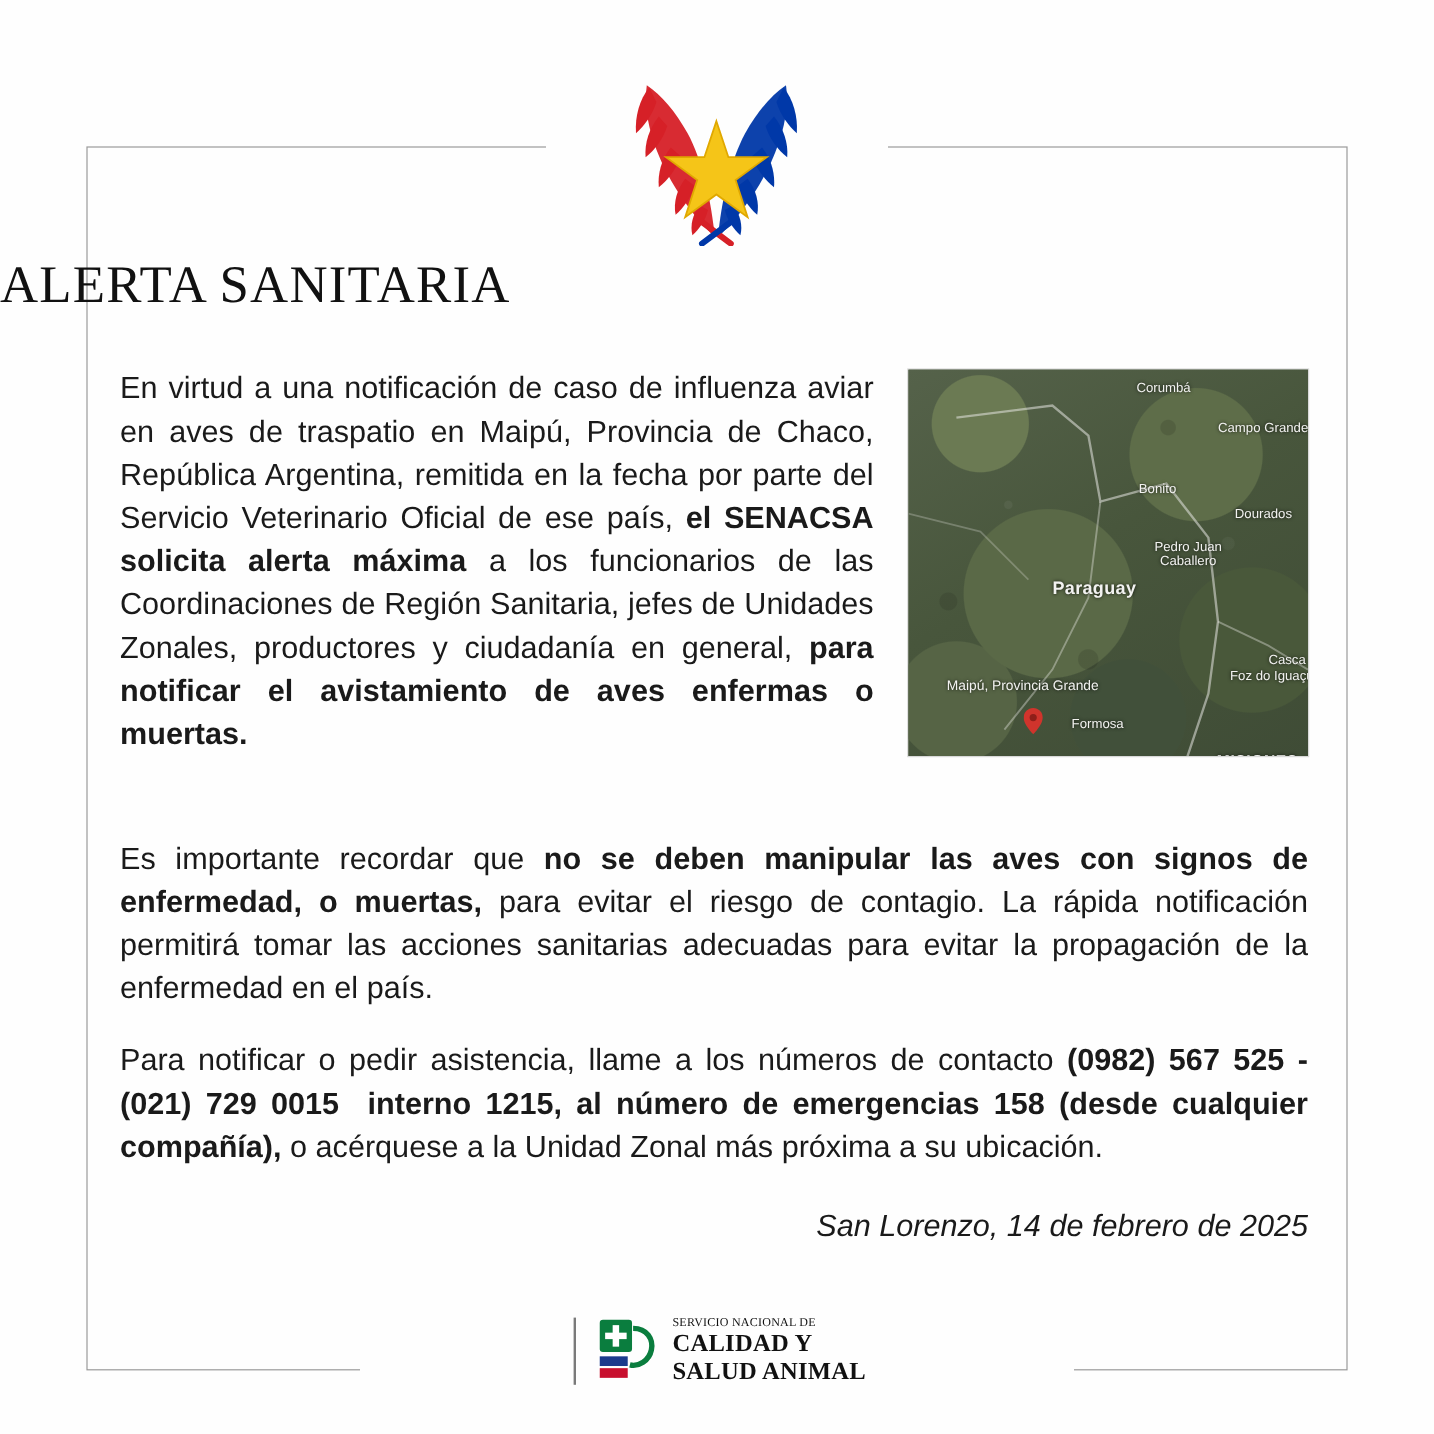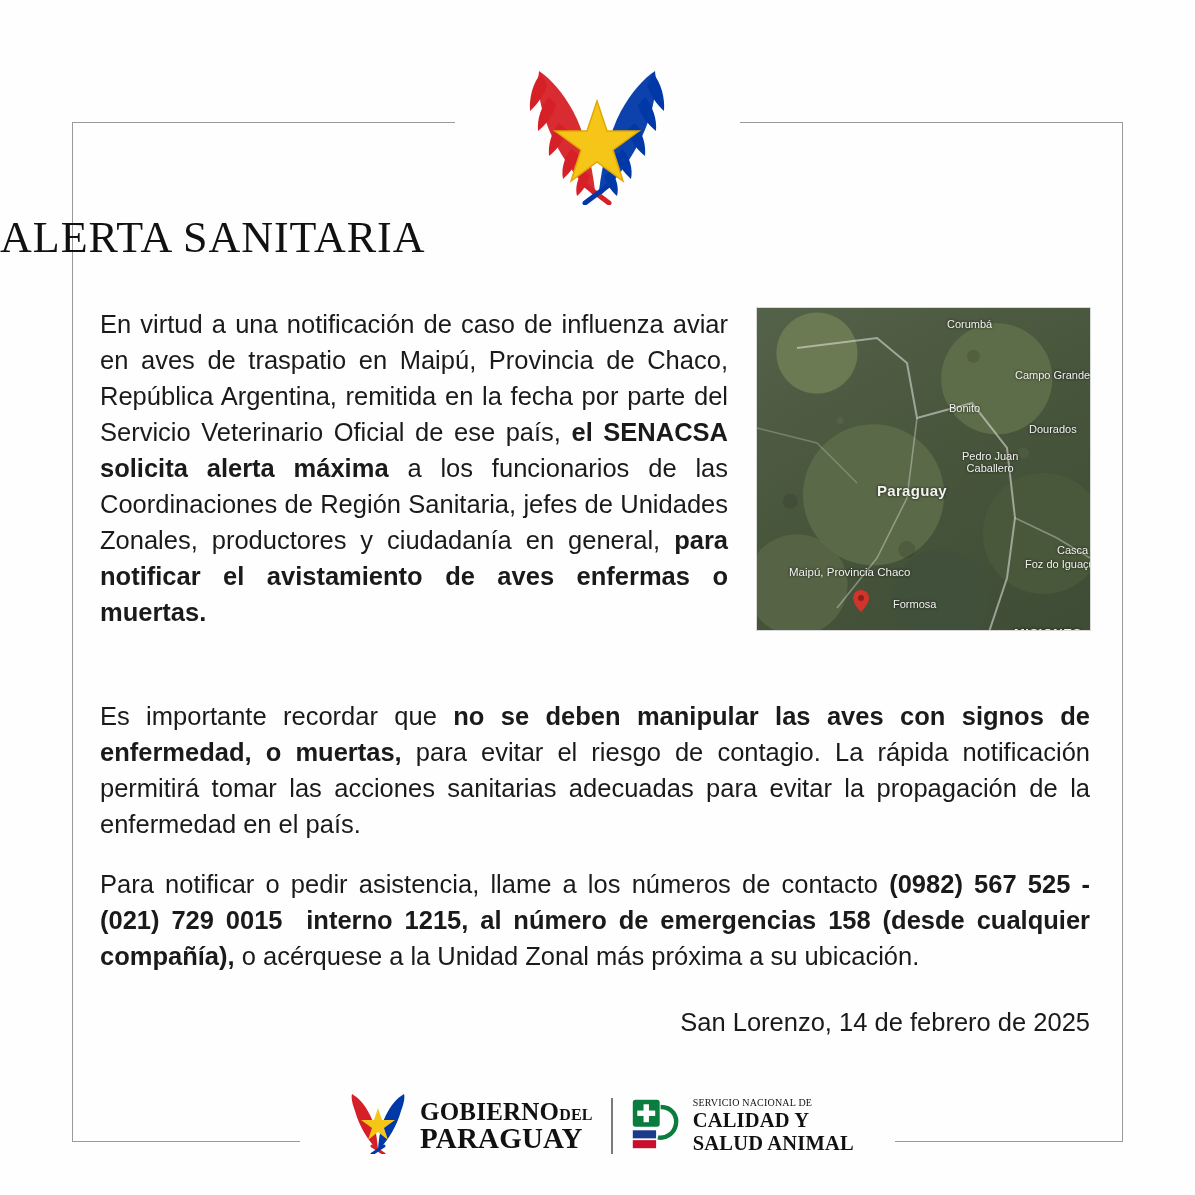--- a/index.html
+++ b/index.html
@@ -98,20 +98,21 @@
     width: 990px;
   }
   .signoff {
     position: absolute;
     left: 100px;
     top: 1008px;
     width: 990px;
     text-align: right;
     font-size: 25.5px;
     color: #1a1a1a;
+    font-style: italic;
   }
 
   
   .map {
     position: absolute;
     left: 757px;
     top: 308px;
     width: 333px;
     height: 322px;
     background: #4d5a3f;
@@ -287,28 +288,28 @@
     <div class="terrain"></div>
     <div class="mottle"></div>
     <svg class="borders" viewBox="0 0 333 366">
       <path d="M40 40 L120 30 L150 55 L160 110 L215 95 L250 140 L258 210 L250 270 L230 330 L180 358" stroke="rgba(230,230,225,0.55)" stroke-width="2" fill="none"></path>
       <path d="M160 110 L150 190 L120 250 L80 300" stroke="rgba(230,230,225,0.40)" stroke-width="1.6" fill="none"></path>
       <path d="M258 210 L300 230 L333 250" stroke="rgba(230,230,225,0.40)" stroke-width="1.6" fill="none"></path>
       <path d="M0 120 L60 135 L100 175" stroke="rgba(230,230,225,0.28)" stroke-width="1.4" fill="none"></path>
     </svg>
 
     <div class="map-label city" style="left:190px; top:10px;">Corumbá</div>
-    <div class="map-label city" style="left:258px; top:61px;">Campo Grande</div>
+    <div class="map-label city" style="left:258px; top:43px;">Campo Grande</div>
     <div class="map-label city" style="left:192px; top:94px;">Bonito</div>
     <div class="map-label city" style="left:272px; top:115px;">Dourados</div>
     <div class="map-label city" style="left:205px; top:142px; line-height:1.1; text-align:center;">Pedro Juan<br>Caballero</div>
     <div class="map-label country" style="left:120px; top:174px;">Paraguay</div>
     <div class="map-label city" style="left:300px; top:236px;">Casca</div>
     <div class="map-label city" style="left:268px; top:250px;">Foz do Iguaçu</div>
-    <div class="map-label city" style="left:32px; top:258px; font-size:11.5px;">Maipú, Provincia Chaco</div>
+    <div class="map-label city" style="left:32px; top:258px; font-size:11.5px;">Maipú, Provincia Grande</div>
     <div class="map-label city" style="left:136px; top:290px;">Formosa</div>
     <div class="map-label region" style="left:236px; top:318px;">MISIONES</div>
     <div class="map-label city" style="left:48px; top:336px; line-height:1.1; text-align:center;">Ciudad de<br>Corrientes</div>
     <div class="map-label city" style="left:228px; top:350px;">Posadas</div>
 
     <div class="pin">
       <svg viewBox="0 0 16 22" width="16" height="22">
         <path d="M8 0 C3.6 0 0 3.6 0 8 C0 14 8 22 8 22 C8 22 16 14 16 8 C16 3.6 12.4 0 8 0 Z" fill="#d0342c"></path>
         <circle cx="8" cy="8" r="3" fill="#8f1f19"></circle>
       </svg>
@@ -316,39 +317,20 @@
   </div>
 
   <div class="para p2">Es importante recordar que <b>no se deben manipular las aves con signos de enfermedad, o muertas,</b> para evitar el riesgo de contagio. La rápida notificación permitirá tomar las acciones sanitarias adecuadas para evitar la propagación de la enfermedad en el país.</div>
 
   <div class="para p3">Para notificar o  pedir asistencia, llame a los números de contacto <b>(0982) 567 525 - (021) 729 0015&nbsp;&nbsp;interno 1215, al número de emergencias 158 (desde cualquier compañía),</b> o acérquese a la Unidad Zonal más próxima a su ubicación.</div>
 
   <div class="signoff">San Lorenzo, 14 de febrero de 2025</div>
 
   <div class="footer">
     <div class="footer-inner">
-      <div class="gob">
-        <span>
-          <svg viewBox="0 0 64 60" width="64" height="60">
-            <g fill="#d62027">
-              <path d="M31 56 C22 46 13 32 9 17 C6 9 5 3 6 0 C13 4 19 11 24 21 C30 33 31 45 32 55 Z"></path>
-            </g>
-            <g fill="#0038a8">
-              <path d="M33 56 C42 46 51 32 55 17 C58 9 59 3 58 0 C51 4 45 11 40 21 C34 33 33 45 32 55 Z"></path>
-            </g>
-            <path d="M26 52 L38 60" stroke="#d62027" stroke-width="3" fill="none" stroke-linecap="round"></path>
-            <path d="M38 52 L26 60" stroke="#0038a8" stroke-width="3" fill="none" stroke-linecap="round"></path>
-            <polygon points="32,14 36,26 49,26 38,34 42,46 32,38 22,46 26,34 15,26 28,26" fill="#f5c518"></polygon>
-          </svg>
-        </span>
-        <span class="gob-text">
-          <div class="l1"><span>GOBIERNO</span><small>DEL</small></div>
-          <div class="l2">PARAGUAY</div>
-        </span>
-      </div>
 
       <div class="divider"></div>
 
       <div class="senacsa">
         <span>
           <svg viewBox="0 0 58 58" width="52" height="52">
             <rect x="2" y="2" width="30" height="30" rx="3" fill="#0a7d3e"></rect>
             <rect x="14" y="7" width="6" height="20" fill="#ffffff"></rect>
             <rect x="7" y="14" width="20" height="6" fill="#ffffff"></rect>
             <rect x="2" y="36" width="26" height="9" fill="#1b3a8c"></rect>

